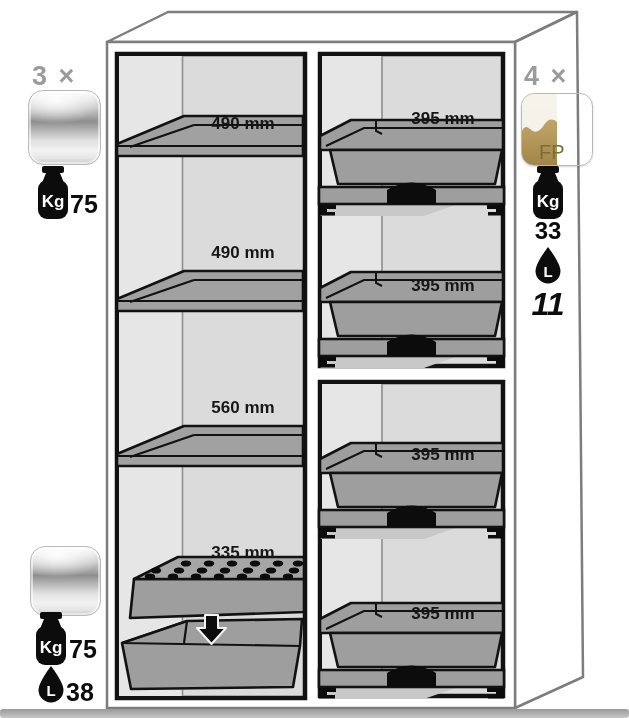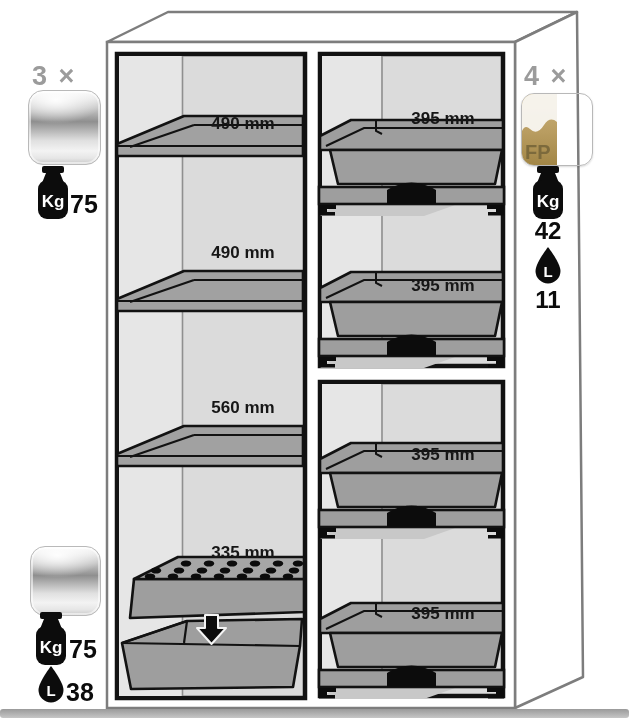--- a/index.html
+++ b/index.html
@@ -21,21 +21,21 @@
     box-shadow:inset 0 0 0 2px rgba(255,255,255,0.55);}
   .fp-pe-icon{position:absolute;width:70px;height:71px;border-radius:13px;overflow:hidden;
     border:1px solid #b8b8b8;display:flex;box-shadow:0 1px 2px rgba(0,0,0,0.15);}
   .fp-half{position:relative;width:50%;height:100%;
     background:linear-gradient(180deg,#cdb47c 0%,#b89c60 55%,#a28646 100%);}
   .pe-half{position:relative;width:50%;height:100%;border-left:2px solid #f4f4f4;
     background:
       radial-gradient(100% 45% at 50% 8%, rgba(255,255,255,0.9) 0%, rgba(255,255,255,0) 70%),
       linear-gradient(180deg,#e9e9e9 0%,#d6d6d6 60%,#c8c8c8 100%);}
   .fp-wave{position:absolute;left:0;top:0;width:100%;height:100%;}
-  .mat-label{position:absolute;bottom:3px;font-weight:700;font-size:20px;line-height:1;}
+  .mat-label{position:absolute;bottom:3px;font-weight:400;font-size:20px;line-height:1;margin-left:14px;}
   .fp-text{left:3px;color:#7c6a3c;}
   .pe-text{right:3px;color:#979797;}
   .badge-icon{position:absolute;}
   .floor-bar{position:absolute;left:0px;top:709px;width:629px;height:9px;border-radius:3px;
     background:linear-gradient(180deg,#9a9a9a 0%,#b4b4b4 60%,#c6c6c6 100%);}
 </style>
 </head>
 <body>
 
 <div class="stage">
@@ -176,23 +176,23 @@
           </svg>
           <span class="mat-label fp-text">FP</span>
         </div>
       </div>
       <svg class="badge-icon" style="left:532px;top:166px;" width="32" height="54" viewBox="0 0 32 54">
         <rect x="5" y="0" width="22" height="7" rx="2" fill="#0c0c0c"></rect>
         <path d="M9,7 h14 l4,10 h-22 z" fill="#0c0c0c"></path>
         <rect x="1" y="14" width="30" height="39" rx="9" fill="#0c0c0c"></rect>
         <text x="16" y="41" font-size="17" font-weight="bold" fill="#ffffff" text-anchor="middle">Kg</text>
       </svg>
-      <div class="num-label num-center" style="left:548px;top:219px;font-size:24px;">42</div>
+      <div class="num-label num-center" style="left:548px;top:219px;font-size:24px;">33</div>
       <svg class="badge-icon" style="left:534px;top:246px;" width="28" height="39" viewBox="0 0 28 39">
         <path d="M14,1 C14,1 1.5,17 1.5,25 a12.5,12.5 0 0 0 25,0 C26.5,17 14,1 14,1 Z" fill="#0c0c0c"></path>
         <text x="14" y="31" font-size="15" font-weight="bold" fill="#ffffff" text-anchor="middle">L</text>
       </svg>
-      <div class="num-label num-center" style="left:548px;top:288px;font-size:24px;">11</div>
+      <div class="num-label num-center" style="left:548px;top:288px;font-size:32px;font-style:italic;">11</div>
     </div>
 
     <div class="floor-bar"></div>
   </div>
 </div>
 
 </body></html>

